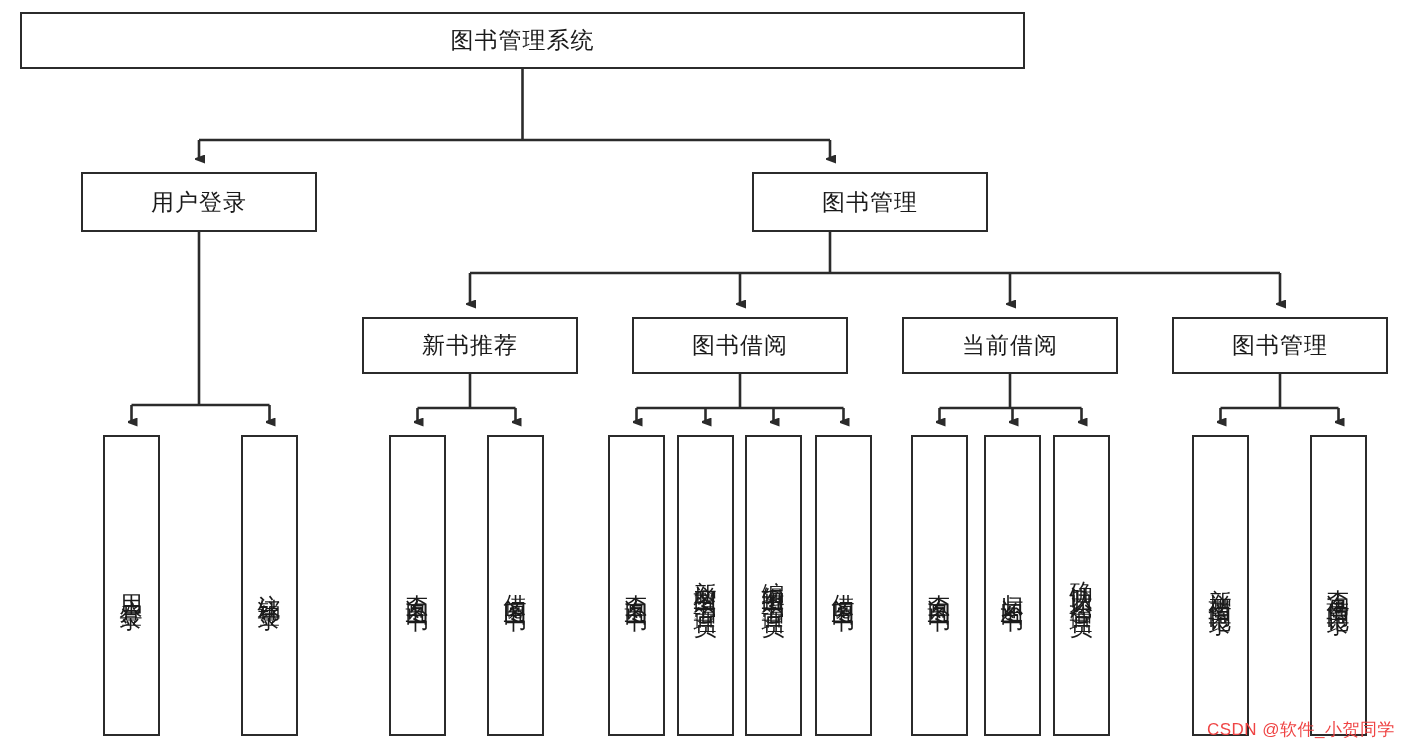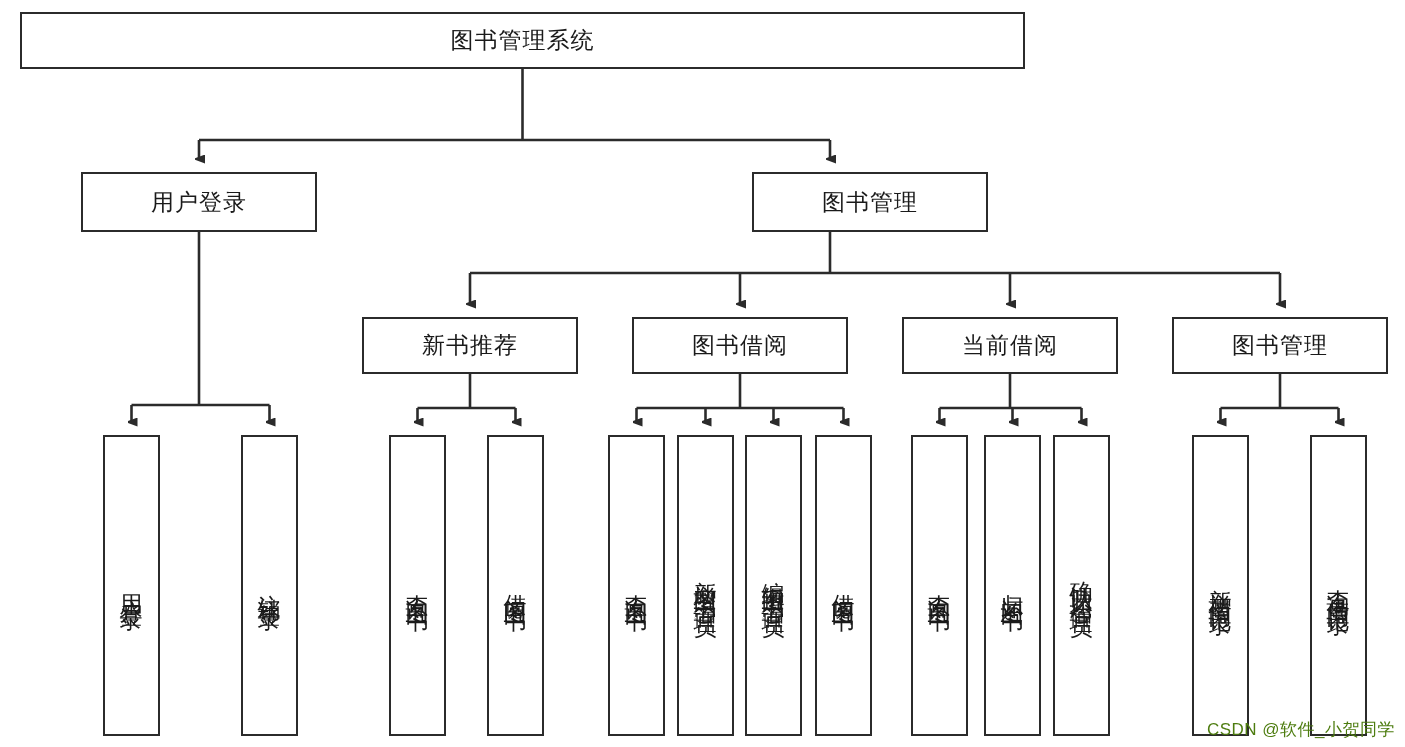--- a/index.html
+++ b/index.html
@@ -20,21 +20,21 @@
     font-size:23px;letter-spacing:5px;
     align-items:center;justify-content:center;
     line-height:1.05;padding:6px 0;
   }
   .node-box.vert .vtext{
     writing-mode:vertical-rl;text-orientation:upright;
     white-space:nowrap;
   }
   #watermark{
     position:absolute;right:10px;bottom:6px;
-    font-size:17px;color:#4d7c0f;letter-spacing:.5px;
+    font-size:17px;color:#ef4444;letter-spacing:.5px;
     user-select:none;pointer-events:none;white-space:nowrap;
   }
   svg{position:absolute;left:0;top:0;pointer-events:none;}
 </style>
 </head>
 <body>
 
 <div id="canvas">
 
   <svg id="connectors" width="1405" height="747">

